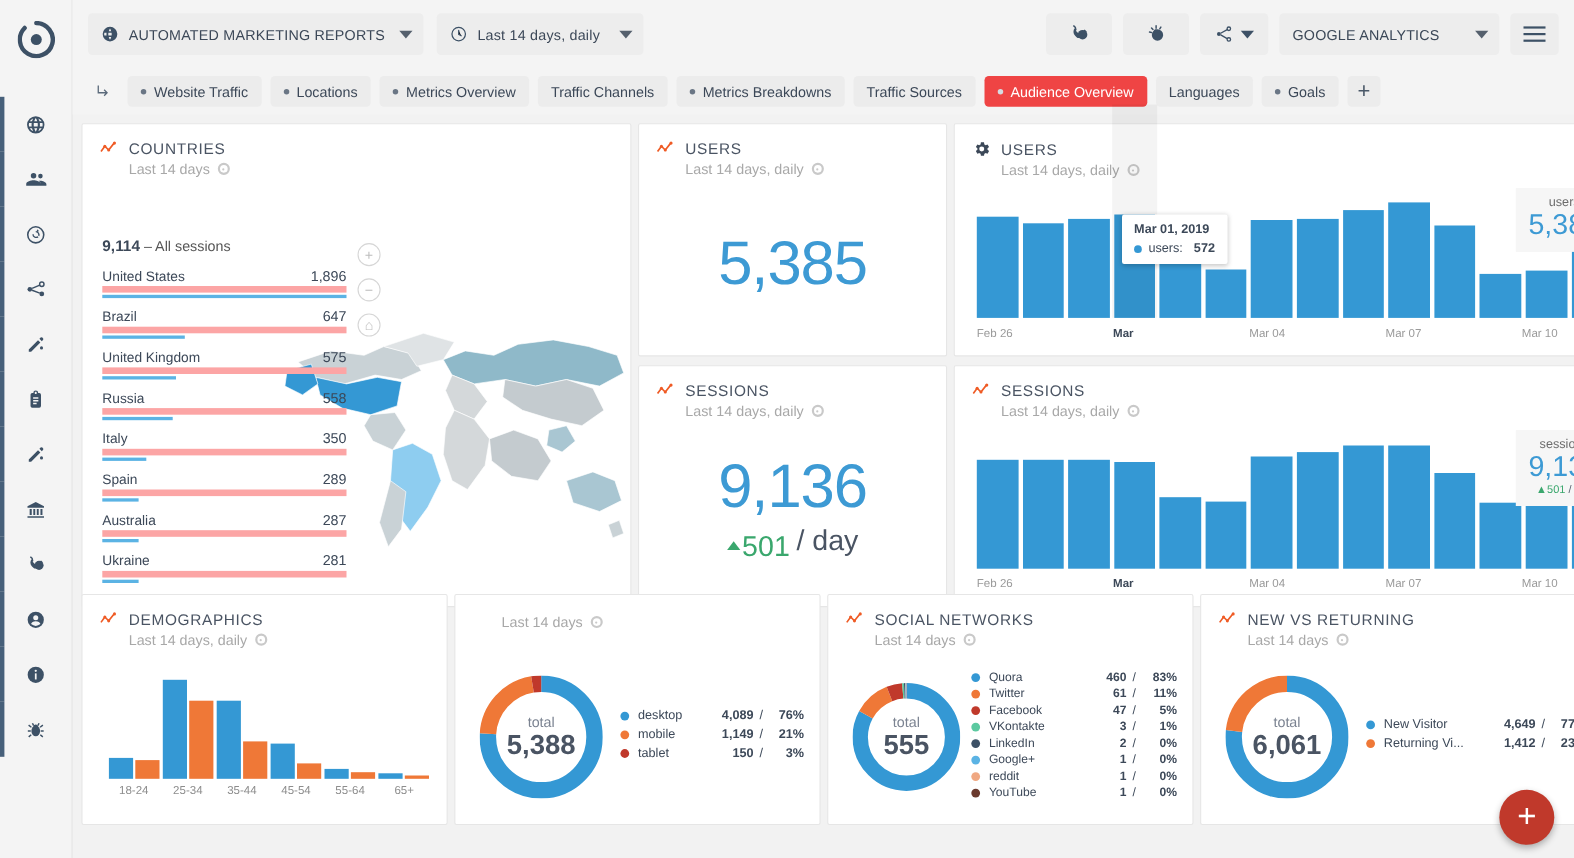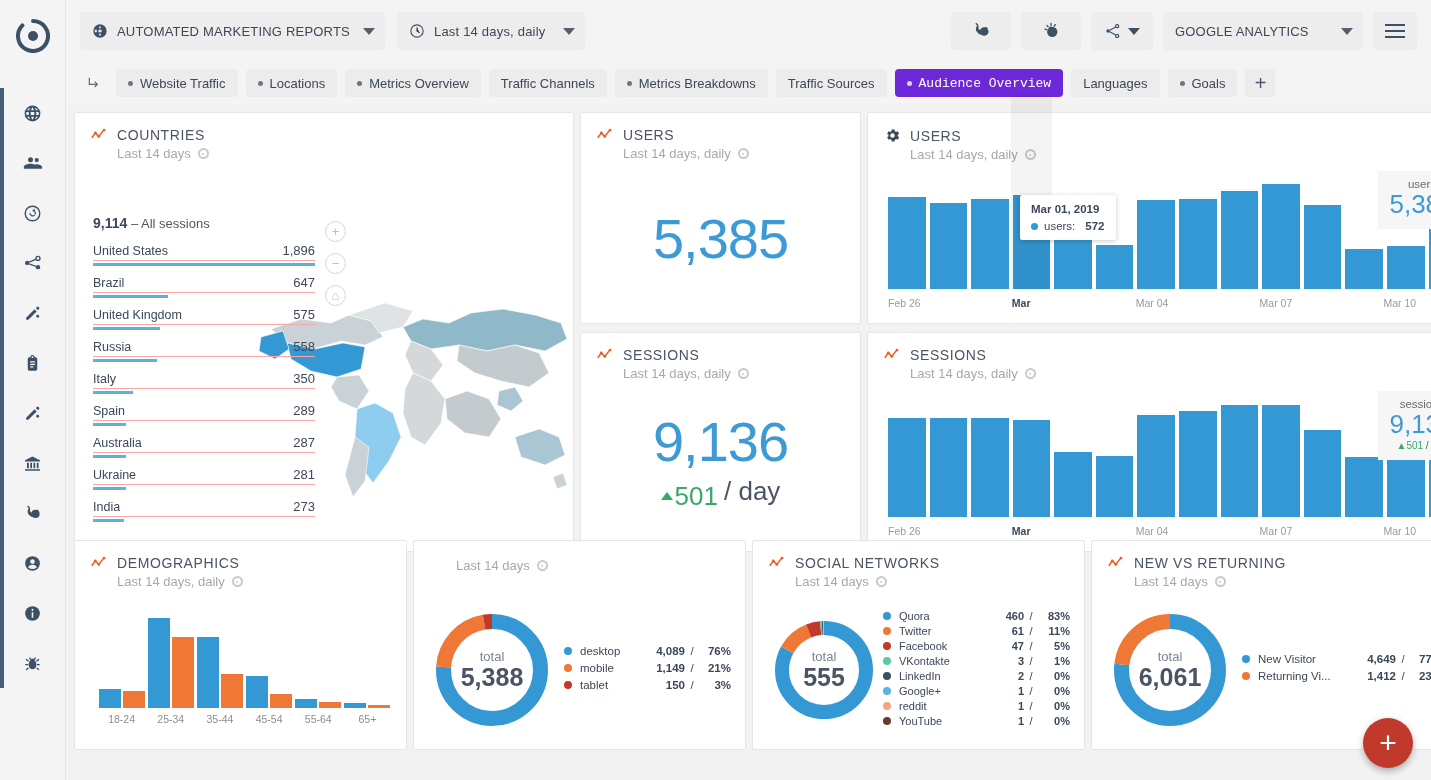--- a/index.html
+++ b/index.html
@@ -71,21 +71,21 @@
     position: absolute; left: 66px; top: 62px; right: 0; height: 42px;
     background: #f4f4f4; display: flex; align-items: center; padding-left: 20px; gap: 8px;
   }
   .tab-arrow { color:#5b6a7b; width: 22px; display:flex; align-items:center; }
   .tab {
     display: flex; align-items: center; gap: 7px;
     height: 28px; padding: 0 12px; border-radius: 4px;
     background: #ececec; font-size: 13px; color: #3c4858; cursor: pointer; white-space: nowrap;
   }
   .tab .dot { width: 5px; height: 5px; border-radius: 50%; background: #6a7685; }
-  .tab.active { background: #6d28d9; color: #fff; font-family: Liberation Mono, monospace; }
+  .tab.active { background: #ef4444; color: #fff; }
   .tab.active .dot { background: #d5dbe1; }
   .tab-add {
     width: 30px; height: 28px; background: #ececec; border-radius: 4px;
     display: flex; align-items: center; justify-content: center;
     font-size: 20px; color: #4a5868; cursor: pointer; line-height: 1;
   }
 
   
   .board { position: absolute; left: 66px; top: 104px; right: 0; bottom: 0; padding: 8px; }
   .panel {
@@ -104,21 +104,21 @@
 
   
   #panel-countries { left: 8px; top: 8px; width: 500px; height: 440px; overflow: hidden; }
   .countries-body { position: relative; height: 385px; }
   .c-list { position: absolute; left: 18px; top: 54px; width: 222px; }
   .c-total { font-size: 13px; color: #3c4858; margin-bottom: 12px; }
   .c-total b { font-weight: bold; font-size: 14px; }
   .c-total span { color: #555; }
   .c-row { margin-bottom: 9px; }
   .c-line { display: flex; justify-content: space-between; align-items: baseline;
-    border-bottom: 1px solid #fca5a5; padding-bottom: 2px; }
+    border-bottom: 6px solid #fca5a5; padding-bottom: 2px; }
   .c-name { font-size: 12.5px; color: #3c4858; }
   .c-val { font-size: 13px; color: #3c4858; }
   .c-bar { height: 3px; background: #5bb3e4; margin-top: 2px; }
   .map-ctrls { position: absolute; left: 250px; top: 60px; }
   .map-btn {
     width: 21px; height: 21px; border-radius: 50%; border: 1px solid #d6d6d6;
     color: #bdbdbd; display:flex; align-items:center; justify-content:center;
     font-size: 13px; margin-bottom: 11px; cursor: pointer; background:#fff; line-height:1;
   }
   .map-wrap { position: absolute; left: 178px; top: 80px; width: 320px; height: 290px; }

